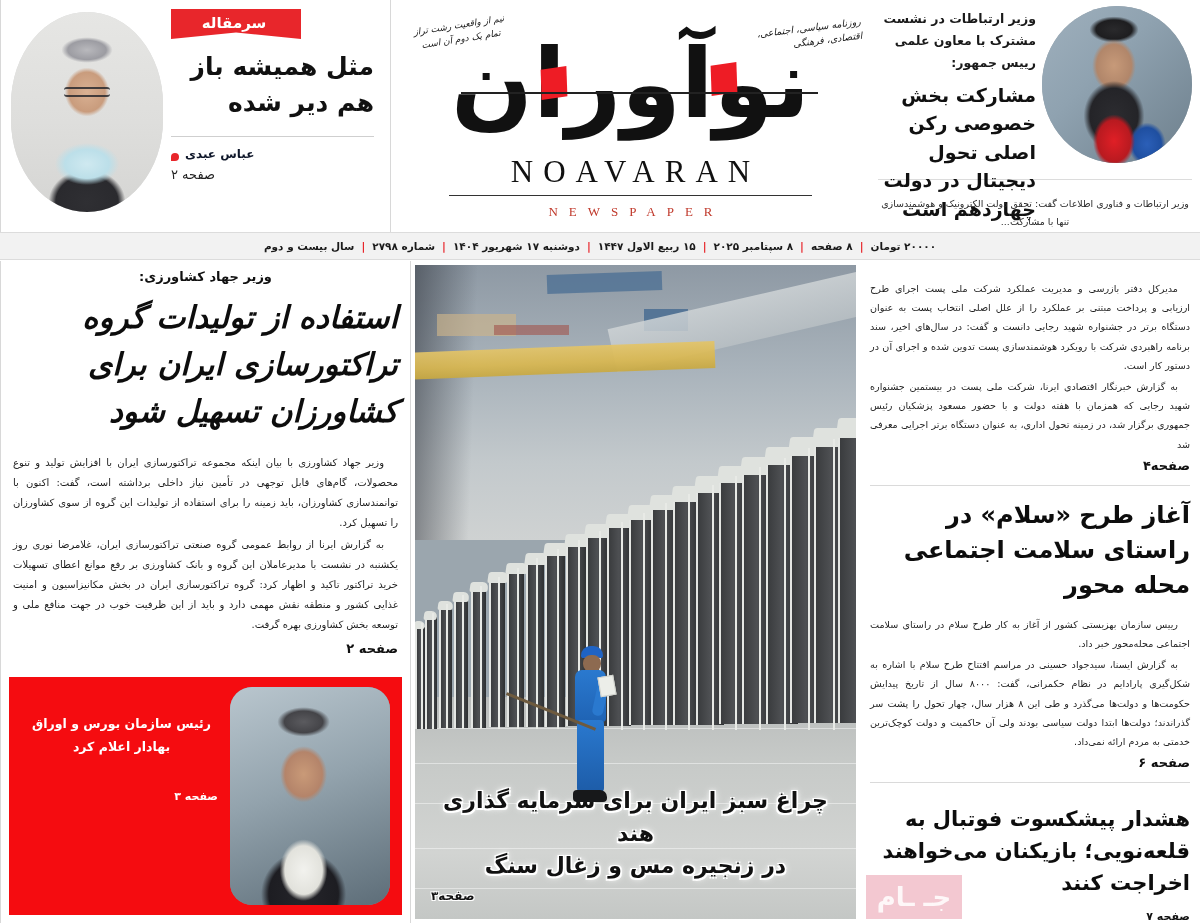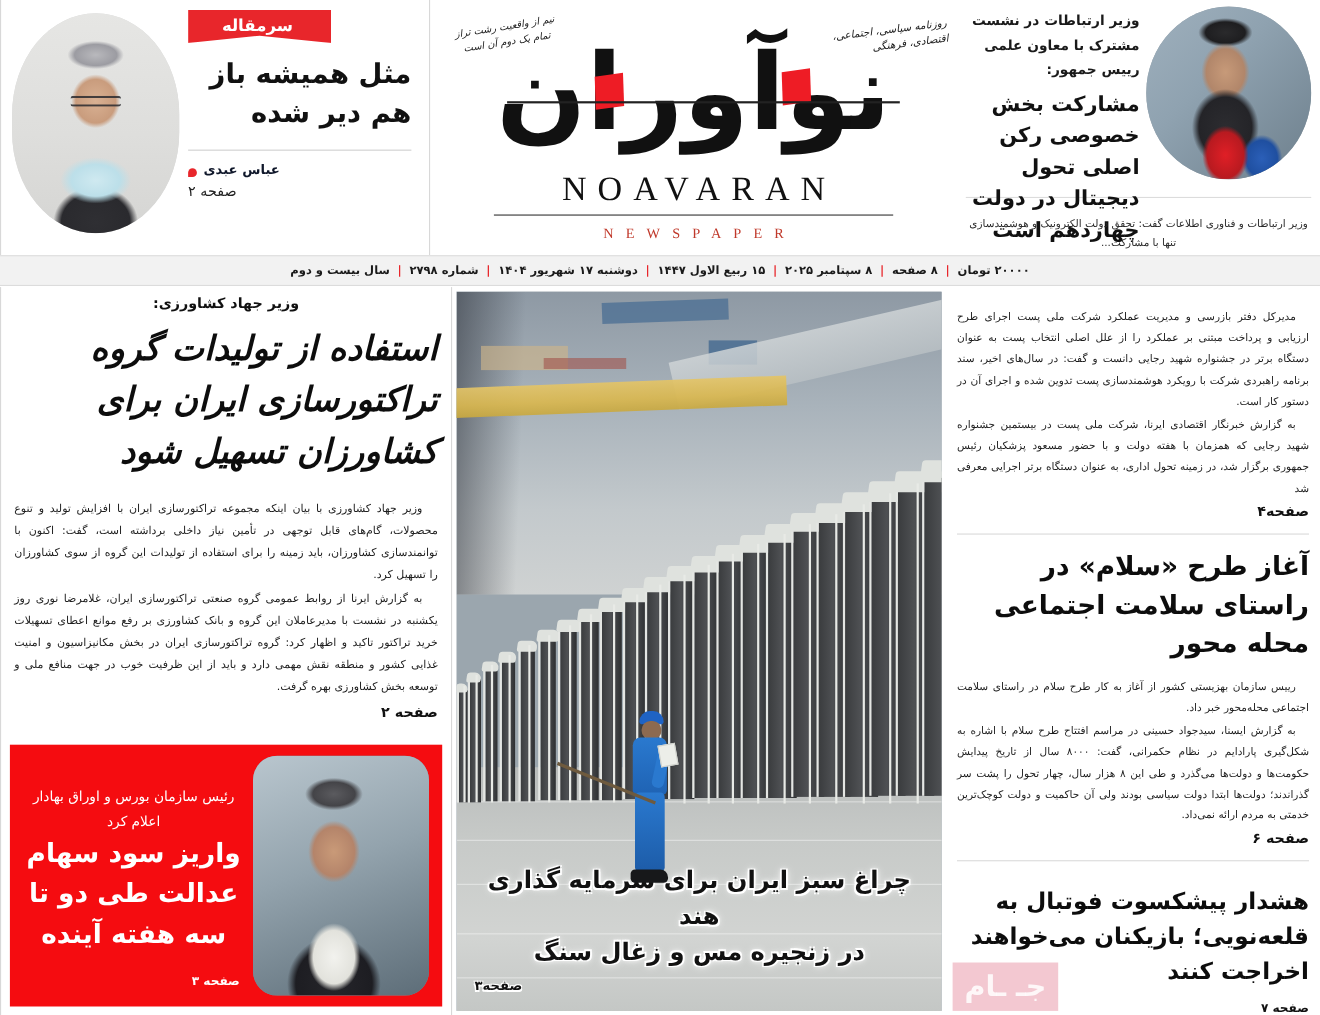--- a/index.html
+++ b/index.html
@@ -378,22 +378,23 @@
     flex: 1 1 auto;
     color: #ffffff;
     text-align: center;
     display: flex;
     flex-direction: column;
     justify-content: flex-start;
     padding-top: 26px;
   }
   .promo-kicker {
     font-size: 12.5px;
-    font-weight: normal;
+    font-weight: bold;
     line-height: 1.8;
+    margin-bottom: 14px;
   }
   .promo-headline {
     font-size: 24px;
     font-weight: bold;
     line-height: 1.52;
     letter-spacing: -.5px;
   }
   .promo-page {
     font-size: 11px;
     font-weight: bold;
@@ -675,21 +676,20 @@
       <div class="cr-headline">استفاده از تولیدات گروه تراکتورسازی ایران برای کشاورزان تسهیل شود</div>
       <div class="cr-body">
         <p>وزیر جهاد کشاورزی با بیان اینکه مجموعه تراکتورسازی ایران با افزایش تولید و تنوع محصولات، گام‌های قابل توجهی در تأمین نیاز داخلی برداشته است، گفت: اکنون با توانمندسازی کشاورزان، باید زمینه را برای استفاده از تولیدات این گروه از سوی کشاورزان را تسهیل کرد.</p>
         <p>به گزارش ایرنا از روابط عمومی گروه صنعتی تراکتورسازی ایران، غلامرضا نوری روز یکشنبه در نشست با مدیرعاملان این گروه و بانک کشاورزی بر رفع موانع اعطای تسهیلات خرید تراکتور تاکید و اظهار کرد: گروه تراکتورسازی ایران در بخش مکانیزاسیون و امنیت غذایی کشور و منطقه نقش مهمی دارد و باید از این ظرفیت خوب در جهت منافع ملی و توسعه بخش کشاورزی بهره گرفت.</p>
       </div>
       <div class="cr-page">صفحه ۲</div>
 
       <div class="promo">
         <div class="promo-text">
           <div class="promo-kicker">رئیس سازمان بورس و اوراق بهادار اعلام کرد</div>
-          <div class="promo-headline">واریز سود سهام عدالت طی دو تا سه هفته آینده</div>
           <div class="promo-page">صفحه ۳</div>
         </div>
         <div class="promo-photo">
           <div class="promo-face"></div>
         </div>
       </div>
     </div>
 
     <div class="col-center">
       <div class="photo-main">

